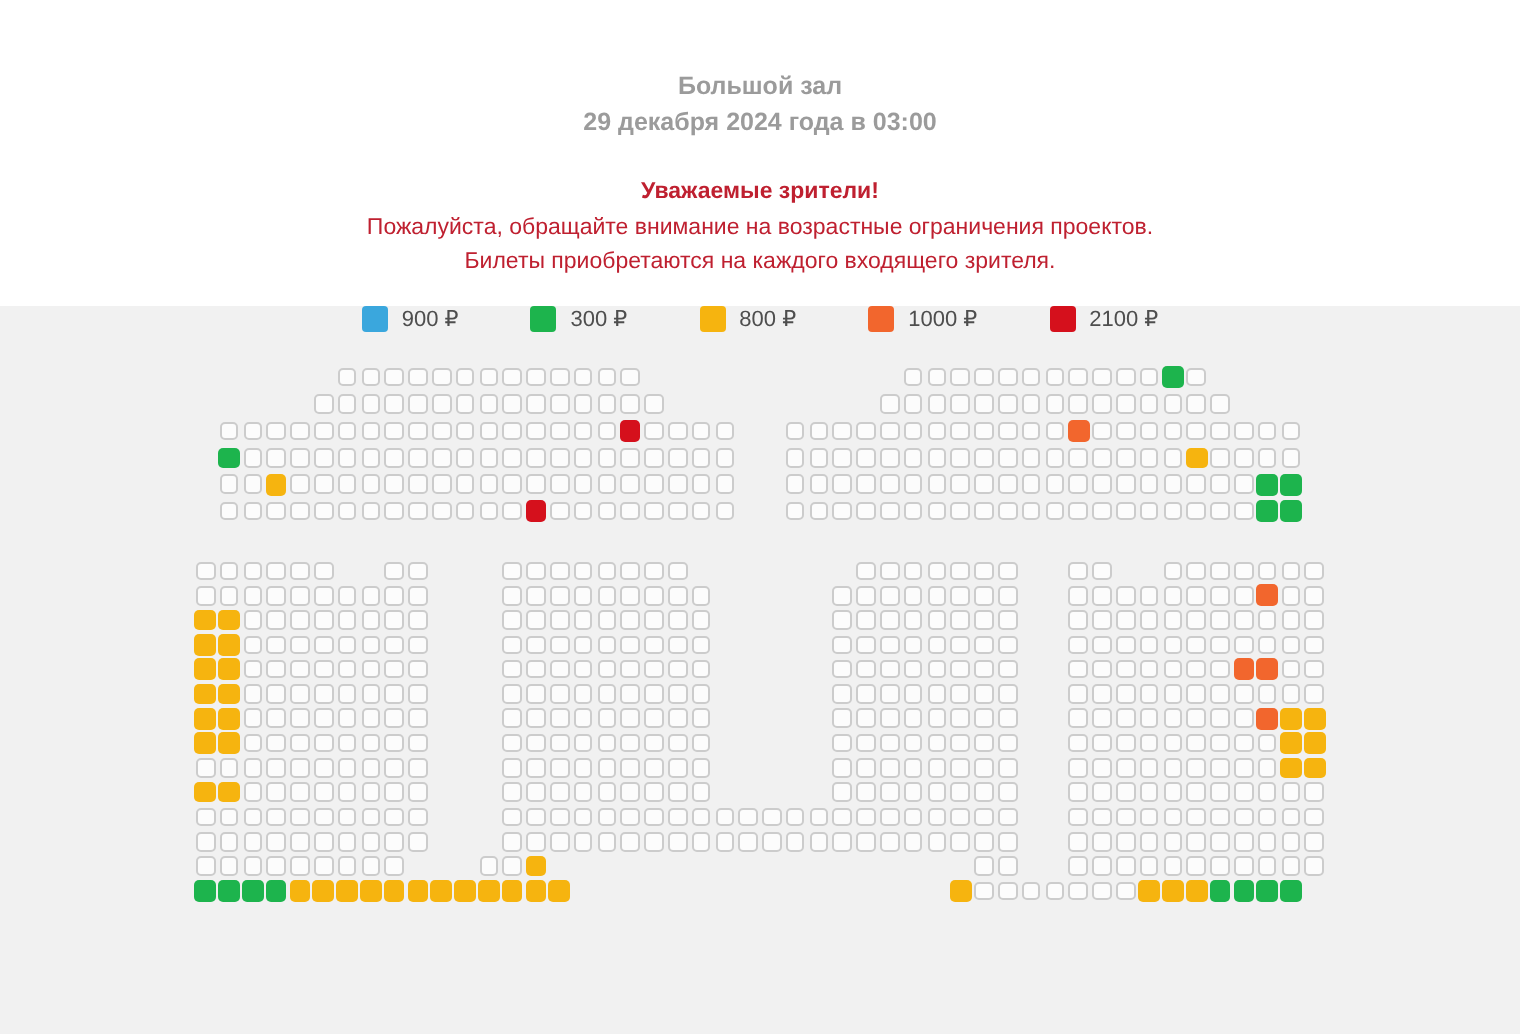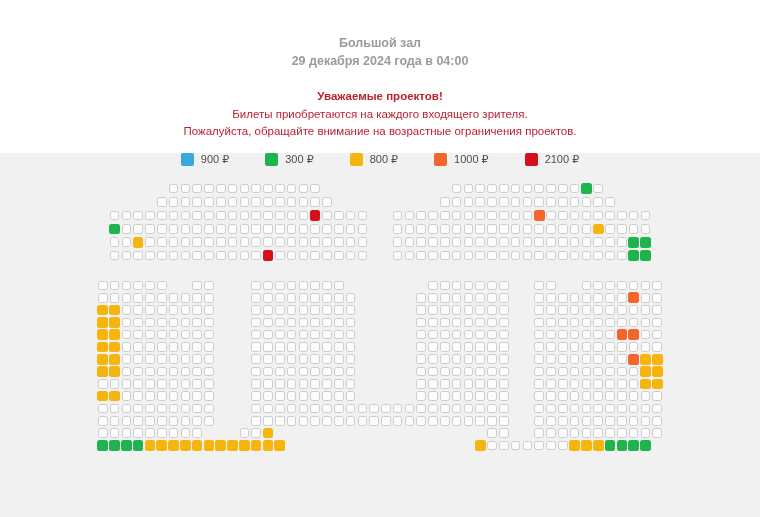--- a/index.html
+++ b/index.html
@@ -47,26 +47,26 @@
   .seat { width:9.6px; height:9.6px; border-radius:2.5px; }
   .seat.sold { background:#fcfcfc; border:1px solid #cccccc; }
   .seat.avail { width:10.6px; height:10.6px; }
 </style>
 </head>
 <body>
 
 <div class="event-header">
   <div class="event-sub">
     <div class="event-hall">Большой зал</div>
-    <div class="event-date">29 декабря 2024 года в 04:00</div>
+    <div class="event-date">29 декабря 2024 года в 03:00</div>
   </div>
   <div class="notice">
-    <div class="notice-title">Уважаемые проектов!</div>
+    <div class="notice-title">Уважаемые зрители!</div>
+    <div class="notice-line">Пожалуйста, обращайте внимание на возрастные ограничения проектов.</div>
     <div class="notice-line">Билеты приобретаются на каждого входящего зрителя.</div>
-    <div class="notice-line">Пожалуйста, обращайте внимание на возрастные ограничения проектов.</div>
   </div>
 </div>
 
 <div class="seating-panel">
 
   <div class="legend">
     <div class="legend-item">
       <span class="legend-swatch" style="background: rgb(58, 167, 221);"></span>
       <span>900 ₽</span>
     </div>

